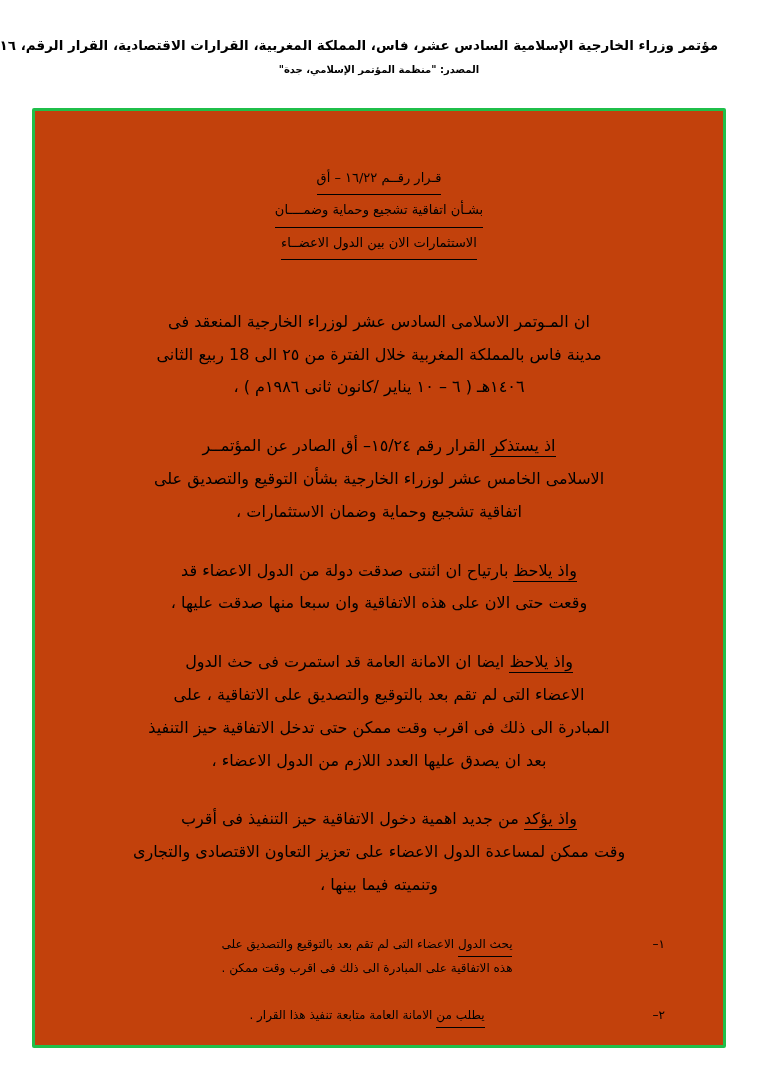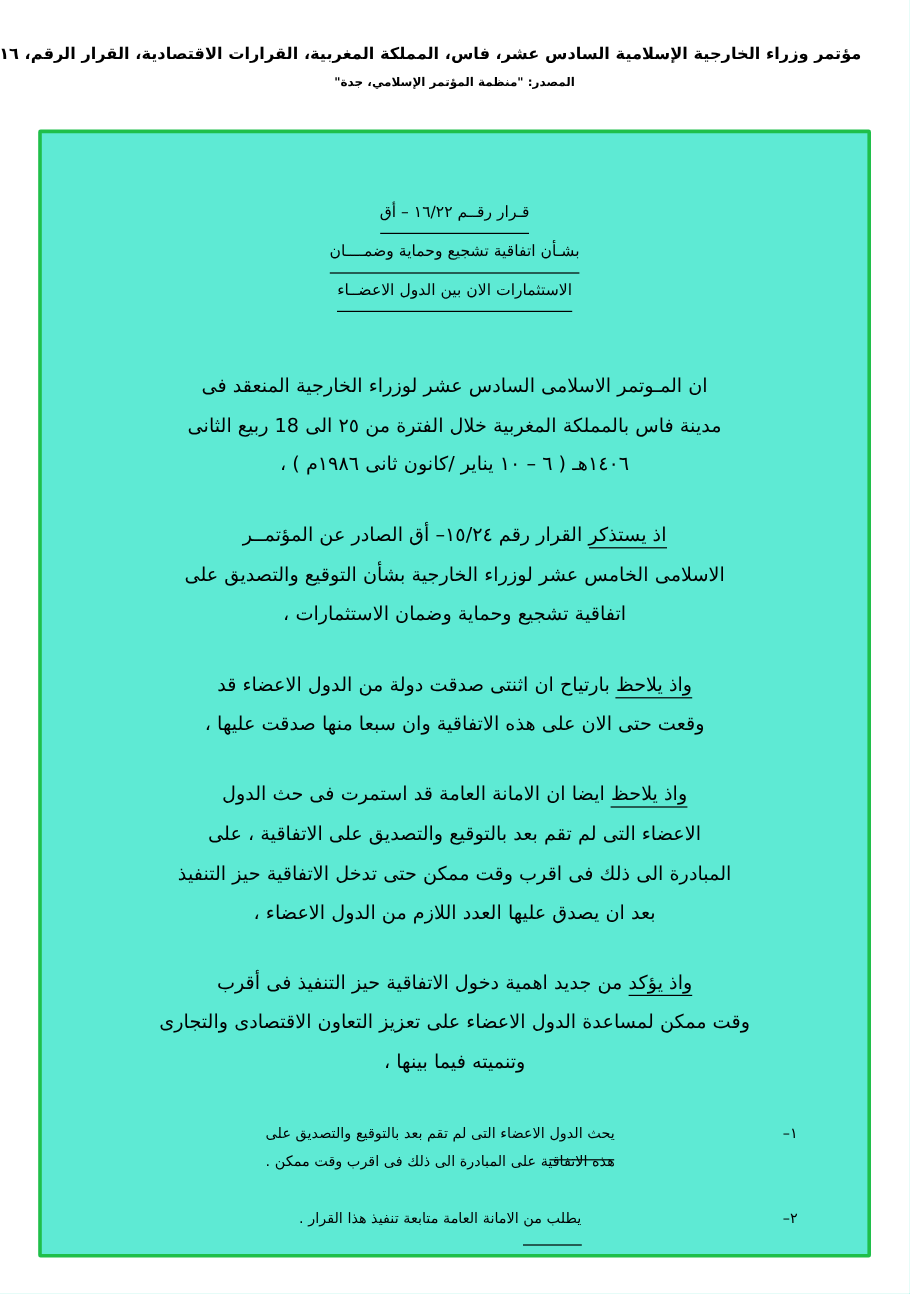--- a/index.html
+++ b/index.html
@@ -44,21 +44,21 @@
   }
   
   .frame {
     position: absolute;
     top: 108px;
     right: 32px;
     left: 32px;
     bottom: 30px;
     border: 3px solid #1fbf4a;
     border-radius: 2px;
-    background: #5eead4;
+    background: #c2410c;
     box-sizing: border-box;
   }
   .frame-inner {
     padding: 52px 58px 20px 58px;
     height: 100%;
     box-sizing: border-box;
     overflow: hidden;
   }
   
   .title-block {
@@ -112,21 +112,21 @@
     padding-top: 0px;
     font-size: 12px;
   }
   .clause-text {
     flex: 1 1 auto;
     text-align: center;
     padding-left: 34px;
   }
   .clause-text .lead {
     border-bottom: 1px solid #000;
-    padding-bottom: 15px;
+    padding-bottom: 5px;
   }
   
   .bottom-rule-wrap {
     margin-top: 44px;
     text-align: center;
   }
   .bottom-rule {
     display: inline-block;
     width: 168px;
     border-top: 1.5px solid #000;

